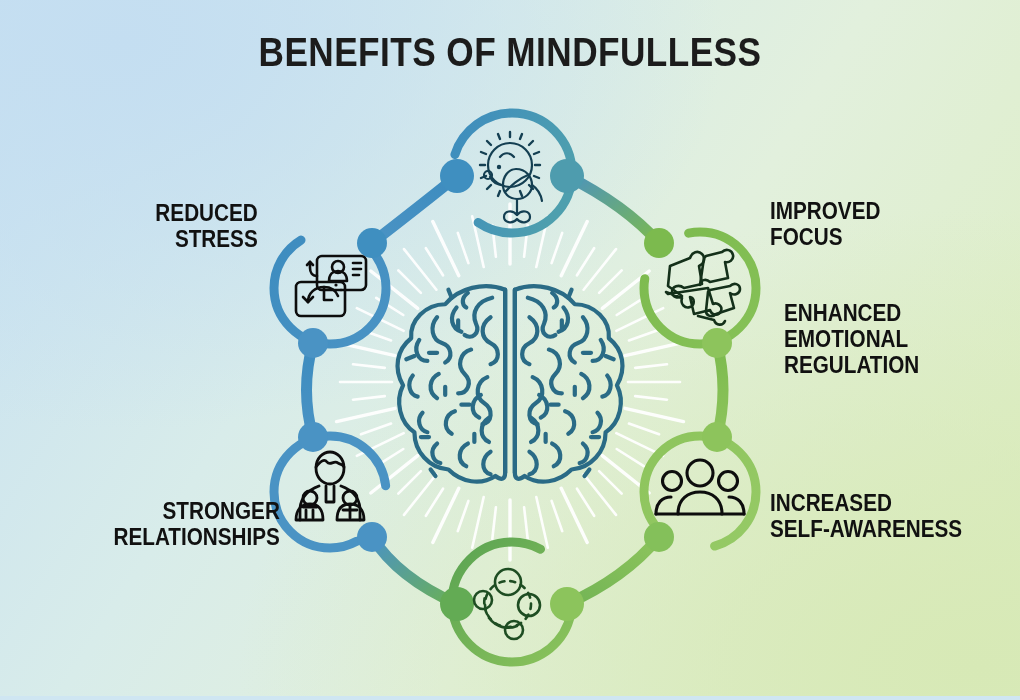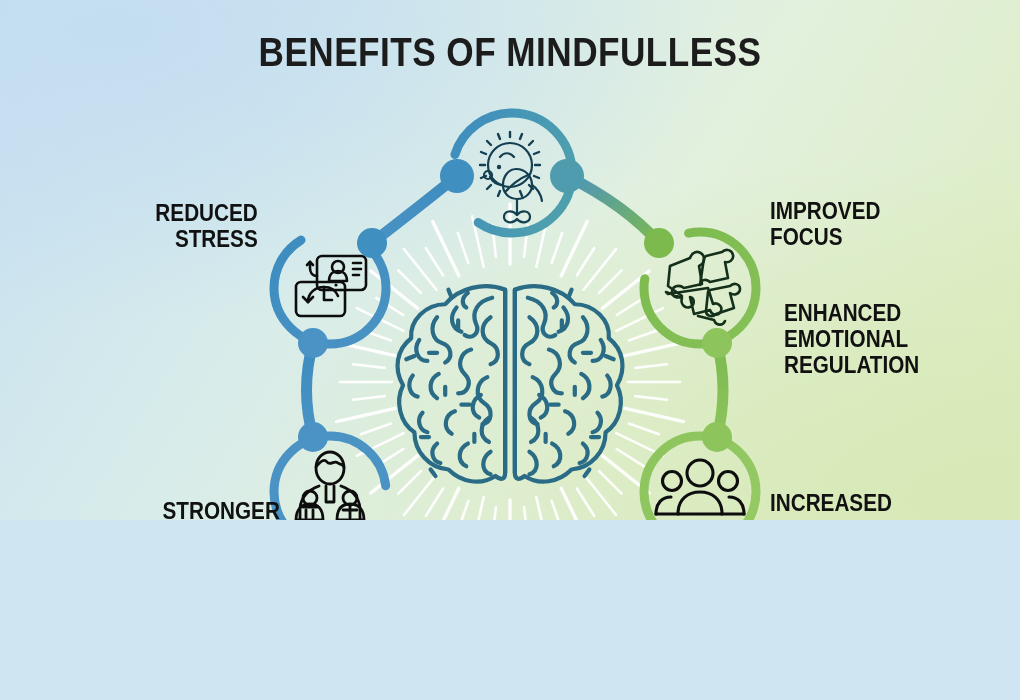--- a/index.html
+++ b/index.html
@@ -4,21 +4,21 @@
 <style>
   * { margin:0; padding:0; box-sizing:border-box; }
   html,body { width:1020px; height:700px; overflow:hidden; }
   body {
     font-family:"Liberation Sans", sans-serif;
     background:#cfe6f2;
     position:relative;
   }
   #stage {
     position:absolute; inset:0;
-    width:1020px; height:520px;
+    width:1020px; height:696px;
     background:
       radial-gradient(ellipse 95% 90% at 12% 6%, #c4def1 0%, rgba(196,222,241,0) 62%),
       radial-gradient(ellipse 110% 100% at 96% 96%, #d7e9b6 0%, rgba(215,233,182,0) 66%),
       linear-gradient(122deg, #c6e0f2 0%, #d8ecea 34%, #e2f0dd 60%, #dcedbe 100%);
     overflow:hidden;
   }
   #svgroot { position:absolute; left:0; top:0; }
 
   
   .title {

